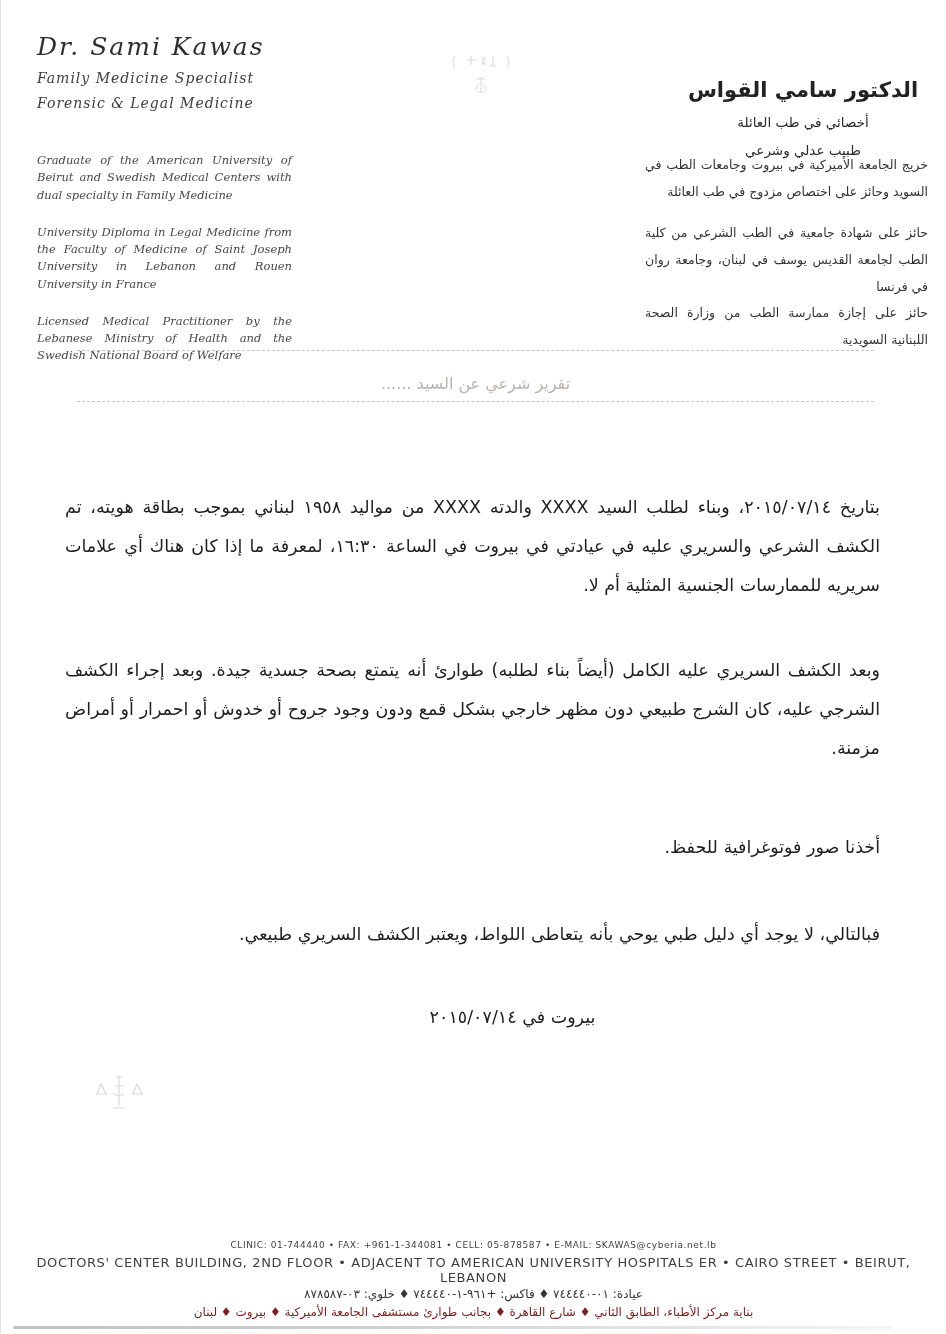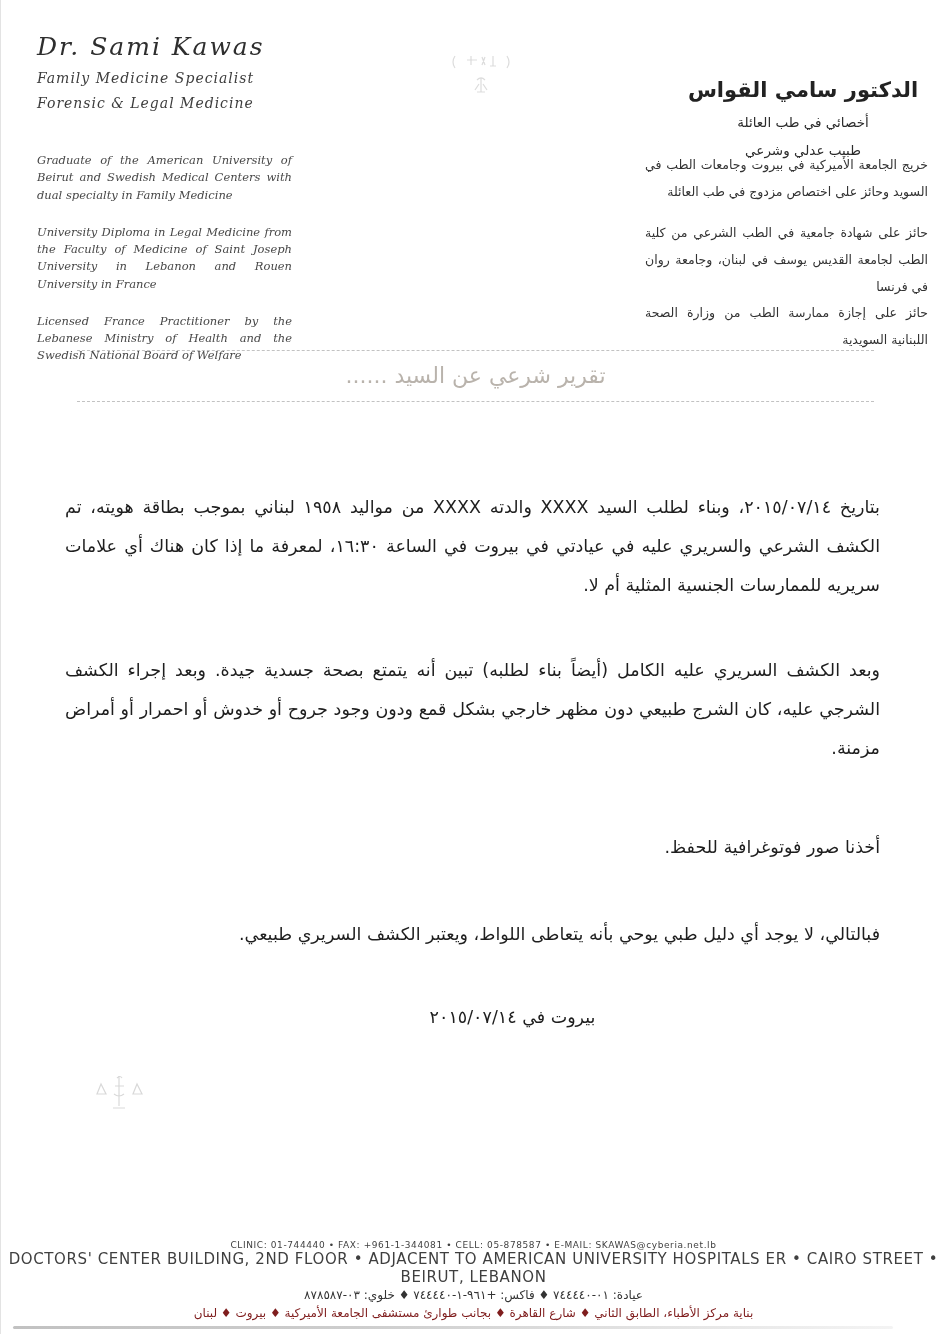--- a/index.html
+++ b/index.html
@@ -42,22 +42,22 @@
   }
   .cred-ar p{margin:0 0 14px 12px;}
   .cred-ar p.tight{margin-bottom:0;}
 
   
   .title-band{position:absolute;left:76px;right:72px;top:350px;height:52px;}
   .rule{border-top:1px dashed #b4b4b4;height:0;opacity:0.8;}
   .rule.bottom{position:absolute;bottom:0;left:0;right:0;}
   .rule.top{position:absolute;top:0;left:0;right:0;}
   .title-text{
-    position:absolute;top:13px;left:0;right:0;text-align:center;direction:rtl;
-    color:#b9b3ac;font-size:22px;letter-spacing:1px;
+    position:absolute;top:24px;left:0;right:0;text-align:center;direction:rtl;
+    color:#b9b3ac;font-size:16px;letter-spacing:1px;
   }
 
   
   .body-text{
     position:absolute;left:64px;right:66px;top:488px;direction:rtl;
     font-size:17.5px;color:#1e1e1e;line-height:39px;
     text-align:justify;text-align-last:right;
   }
   .body-text p{margin:0;}
   .body-text .p1{margin-bottom:46px;}
@@ -65,21 +65,21 @@
   .body-text .p3{margin-bottom:48px;}
   .body-text .p4{margin-bottom:44px;}
   .date-line{
     direction:rtl;text-align:right;padding-left:80px;text-align-last:center;
     font-size:17.5px;color:#1e1e1e;
   }
 
   
   .footer{position:absolute;left:0;right:0;top:1240px;text-align:center;color:#3f3f3f;}
   .footer .en1{font-size:9px;letter-spacing:0.6px;}
-  .footer .en2{font-size:15px;letter-spacing:0.6px;}
+  .footer .en2{font-size:13px;letter-spacing:0.6px;margin-top:5px;}
   .footer .ar1{font-size:12px;direction:rtl;margin-top:2px;color:#333;}
   .footer .ar2{font-size:12px;direction:rtl;margin-top:4px;color:#7f1d1d;}
 
   .scan-bar{
     position:absolute;left:12px;bottom:5px;width:880px;height:3px;
     background:linear-gradient(to right,#8f8f8f 0%,#a5a5a5 40%,#c9c9c9 70%,#eaeaea 100%);
     opacity:0.55;border-radius:2px;
   }
   svg .st{stroke:#b9b9b9;fill:none;stroke-width:1.2;}
 </style>
@@ -105,38 +105,38 @@
 
   <div class="hdr-right">
     <div class="name">الدكتور سامي القواس</div>
     <div class="sub">أخصائي في طب العائلة</div>
     <div class="sub">طبيب عدلي وشرعي</div>
   </div>
 
   <div class="cred-en">
     <p>Graduate of the American University of Beirut and Swedish Medical Centers with dual specialty in Family Medicine</p>
     <p>University Diploma in Legal Medicine from the Faculty of Medicine of Saint Joseph University in Lebanon and Rouen University in France</p>
-    <p>Licensed France Practitioner by the Lebanese Ministry of Health and the Swedish National Board of Welfare</p>
+    <p>Licensed Medical Practitioner by the Lebanese Ministry of Health and the Swedish National Board of Welfare</p>
   </div>
 
   <div class="cred-ar">
     <p>خريج الجامعة الأميركية في بيروت وجامعات الطب في السويد وحائز على اختصاص مزدوج في طب العائلة</p>
     <p class="tight">حائز على شهادة جامعية في الطب الشرعي من كلية الطب لجامعة القديس يوسف في لبنان، وجامعة روان في فرنسا</p>
     <p>حائز على إجازة ممارسة الطب من وزارة الصحة اللبنانية السويدية</p>
   </div>
 
   <div class="title-band">
     <div class="rule top"></div>
     <div class="title-text">تقرير شرعي عن السيد ......</div>
     <div class="rule bottom"></div>
   </div>
 
   <div class="body-text">
     <p class="p1">بتاريخ ٢٠١٥/٠٧/١٤، وبناء لطلب السيد XXXX والدته XXXX من مواليد ١٩٥٨ لبناني بموجب بطاقة هويته، تم الكشف الشرعي والسريري عليه في عيادتي في بيروت في الساعة ١٦:٣٠، لمعرفة ما إذا كان هناك أي علامات سريريه للممارسات الجنسية المثلية أم لا.</p>
-    <p class="p2">وبعد الكشف السريري عليه الكامل (أيضاً بناء لطلبه) تبين أنه يتمتع بصحة جسدية جيدة. وبعد إجراء الكشف الشرجي عليه، كان الشرج طبيعي دون مظهر خارجي بشكل قمع ودون وجود جروح أو خدوش أو احمرار أو أمراض مزمنة.</p>
+    <p class="p2">وبعد الكشف السريري عليه الكامل (أيضاً بناء لطلبه) طوارئ أنه يتمتع بصحة جسدية جيدة. وبعد إجراء الكشف الشرجي عليه، كان الشرج طبيعي دون مظهر خارجي بشكل قمع ودون وجود جروح أو خدوش أو احمرار أو أمراض مزمنة.</p>
     <p class="p3">أخذنا صور فوتوغرافية للحفظ.</p>
     <p class="p4">فبالتالي، لا يوجد أي دليل طبي يوحي بأنه يتعاطى اللواط، ويعتبر الكشف السريري طبيعي.</p>
     <div class="date-line">بيروت في ٢٠١٥/٠٧/١٤</div>
   </div>
 
   <div class="stamp-sign">
     <svg width="52" height="44" viewBox="0 0 52 44">
       <path class="st" d="M8 12 l-4 10 h9 z"></path>
       <path class="st" d="M44 12 l-4 10 h9 z"></path>
       <path class="st" d="M24 6 q3 -3 5 0 M26 4 v30 M20 36 h12 M22 14 h9 M21 22 q5 4 10 0"></path>

